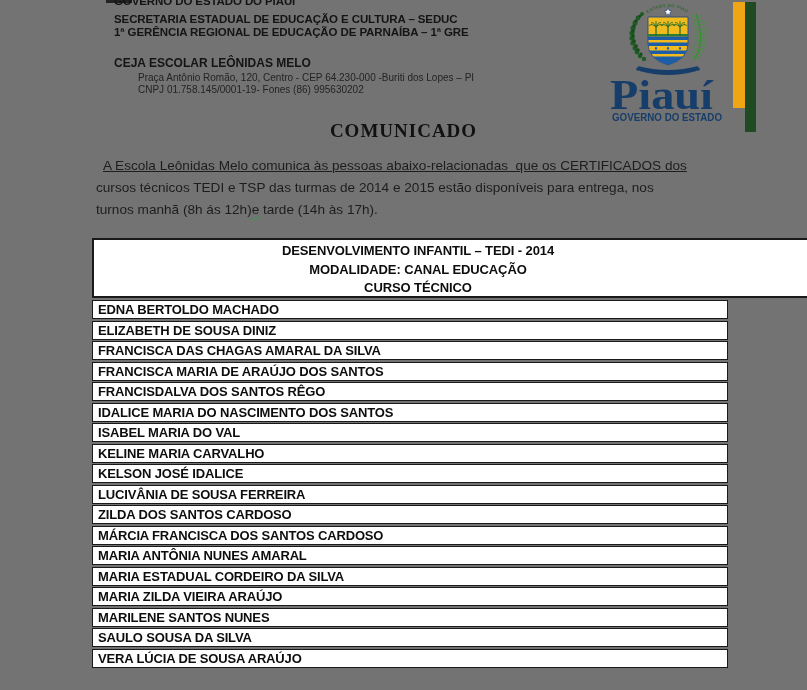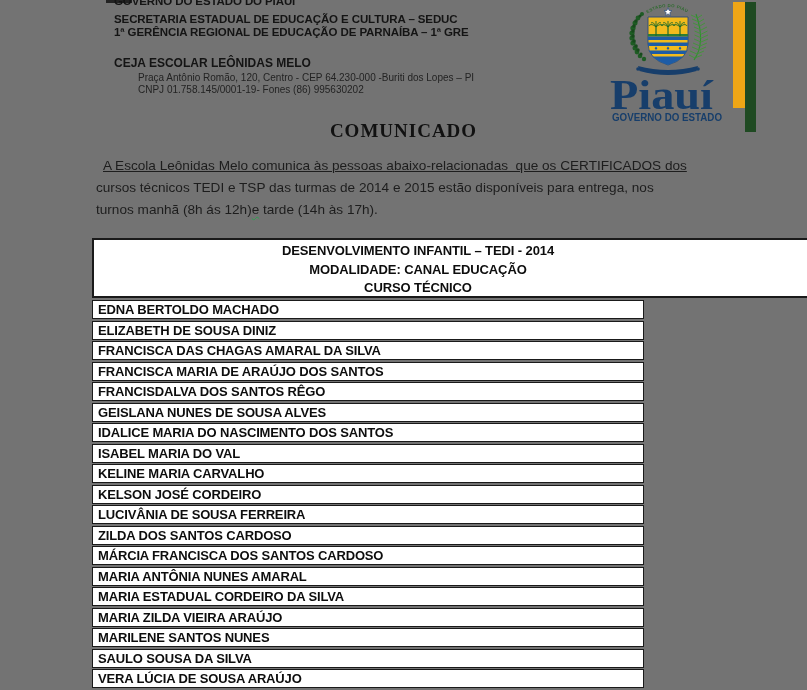--- a/index.html
+++ b/index.html
@@ -36,21 +36,21 @@
   .squiggle{text-decoration:underline;text-decoration-style:wavy;
             text-decoration-color:#2E9E4F;text-decoration-thickness:1px;
             text-underline-offset:2px;}
 
   
   .tbl-header{position:absolute;left:92px;top:238px;width:760px;height:60px;
               box-sizing:border-box;border:2px solid #1a1a1a;background:#fff;
               text-align:center;padding-right:108px;padding-top:2px;
               font-weight:bold;font-size:13px;line-height:18.6px;color:#0d0d0d;
               letter-spacing:-0.1px;}
-  .names{position:absolute;left:92px;top:300px;width:552px;}
+  .names{position:absolute;left:92px;top:300px;width:636px;}
   .name-row{height:19px;box-sizing:border-box;border:1.5px solid #1a1a1a;
             margin-bottom:1.5px;background:#fff;display:flex;align-items:center;
             padding-left:5px;font-weight:bold;font-size:13px;letter-spacing:-0.15px;
             color:#0d0d0d;white-space:nowrap;}
 </style>
 </head>
 <body>
 
 <div class="page">
 
@@ -181,33 +181,30 @@
       <div class="name-row">
         <span>FRANCISCA DAS CHAGAS AMARAL DA SILVA</span>
       </div>
       <div class="name-row">
         <span>FRANCISCA MARIA DE ARAÚJO DOS SANTOS</span>
       </div>
       <div class="name-row">
         <span>FRANCISDALVA DOS SANTOS RÊGO</span>
       </div>
       <div class="name-row">
-        <span>GEISLANA NUNES DE SOUSA ALVES</span>
-      </div>
-      <div class="name-row">
         <span>IDALICE MARIA DO NASCIMENTO DOS SANTOS</span>
       </div>
       <div class="name-row">
         <span>ISABEL MARIA DO VAL</span>
       </div>
       <div class="name-row">
         <span>KELINE MARIA CARVALHO</span>
       </div>
       <div class="name-row">
-        <span>KELSON JOSÉ CORDEIRO</span>
+        <span>KELSON JOSÉ IDALICE</span>
       </div>
       <div class="name-row">
         <span>LUCIVÂNIA DE SOUSA FERREIRA</span>
       </div>
       <div class="name-row">
         <span>ZILDA DOS SANTOS CARDOSO</span>
       </div>
       <div class="name-row">
         <span>MÁRCIA FRANCISCA DOS SANTOS CARDOSO</span>
       </div>

